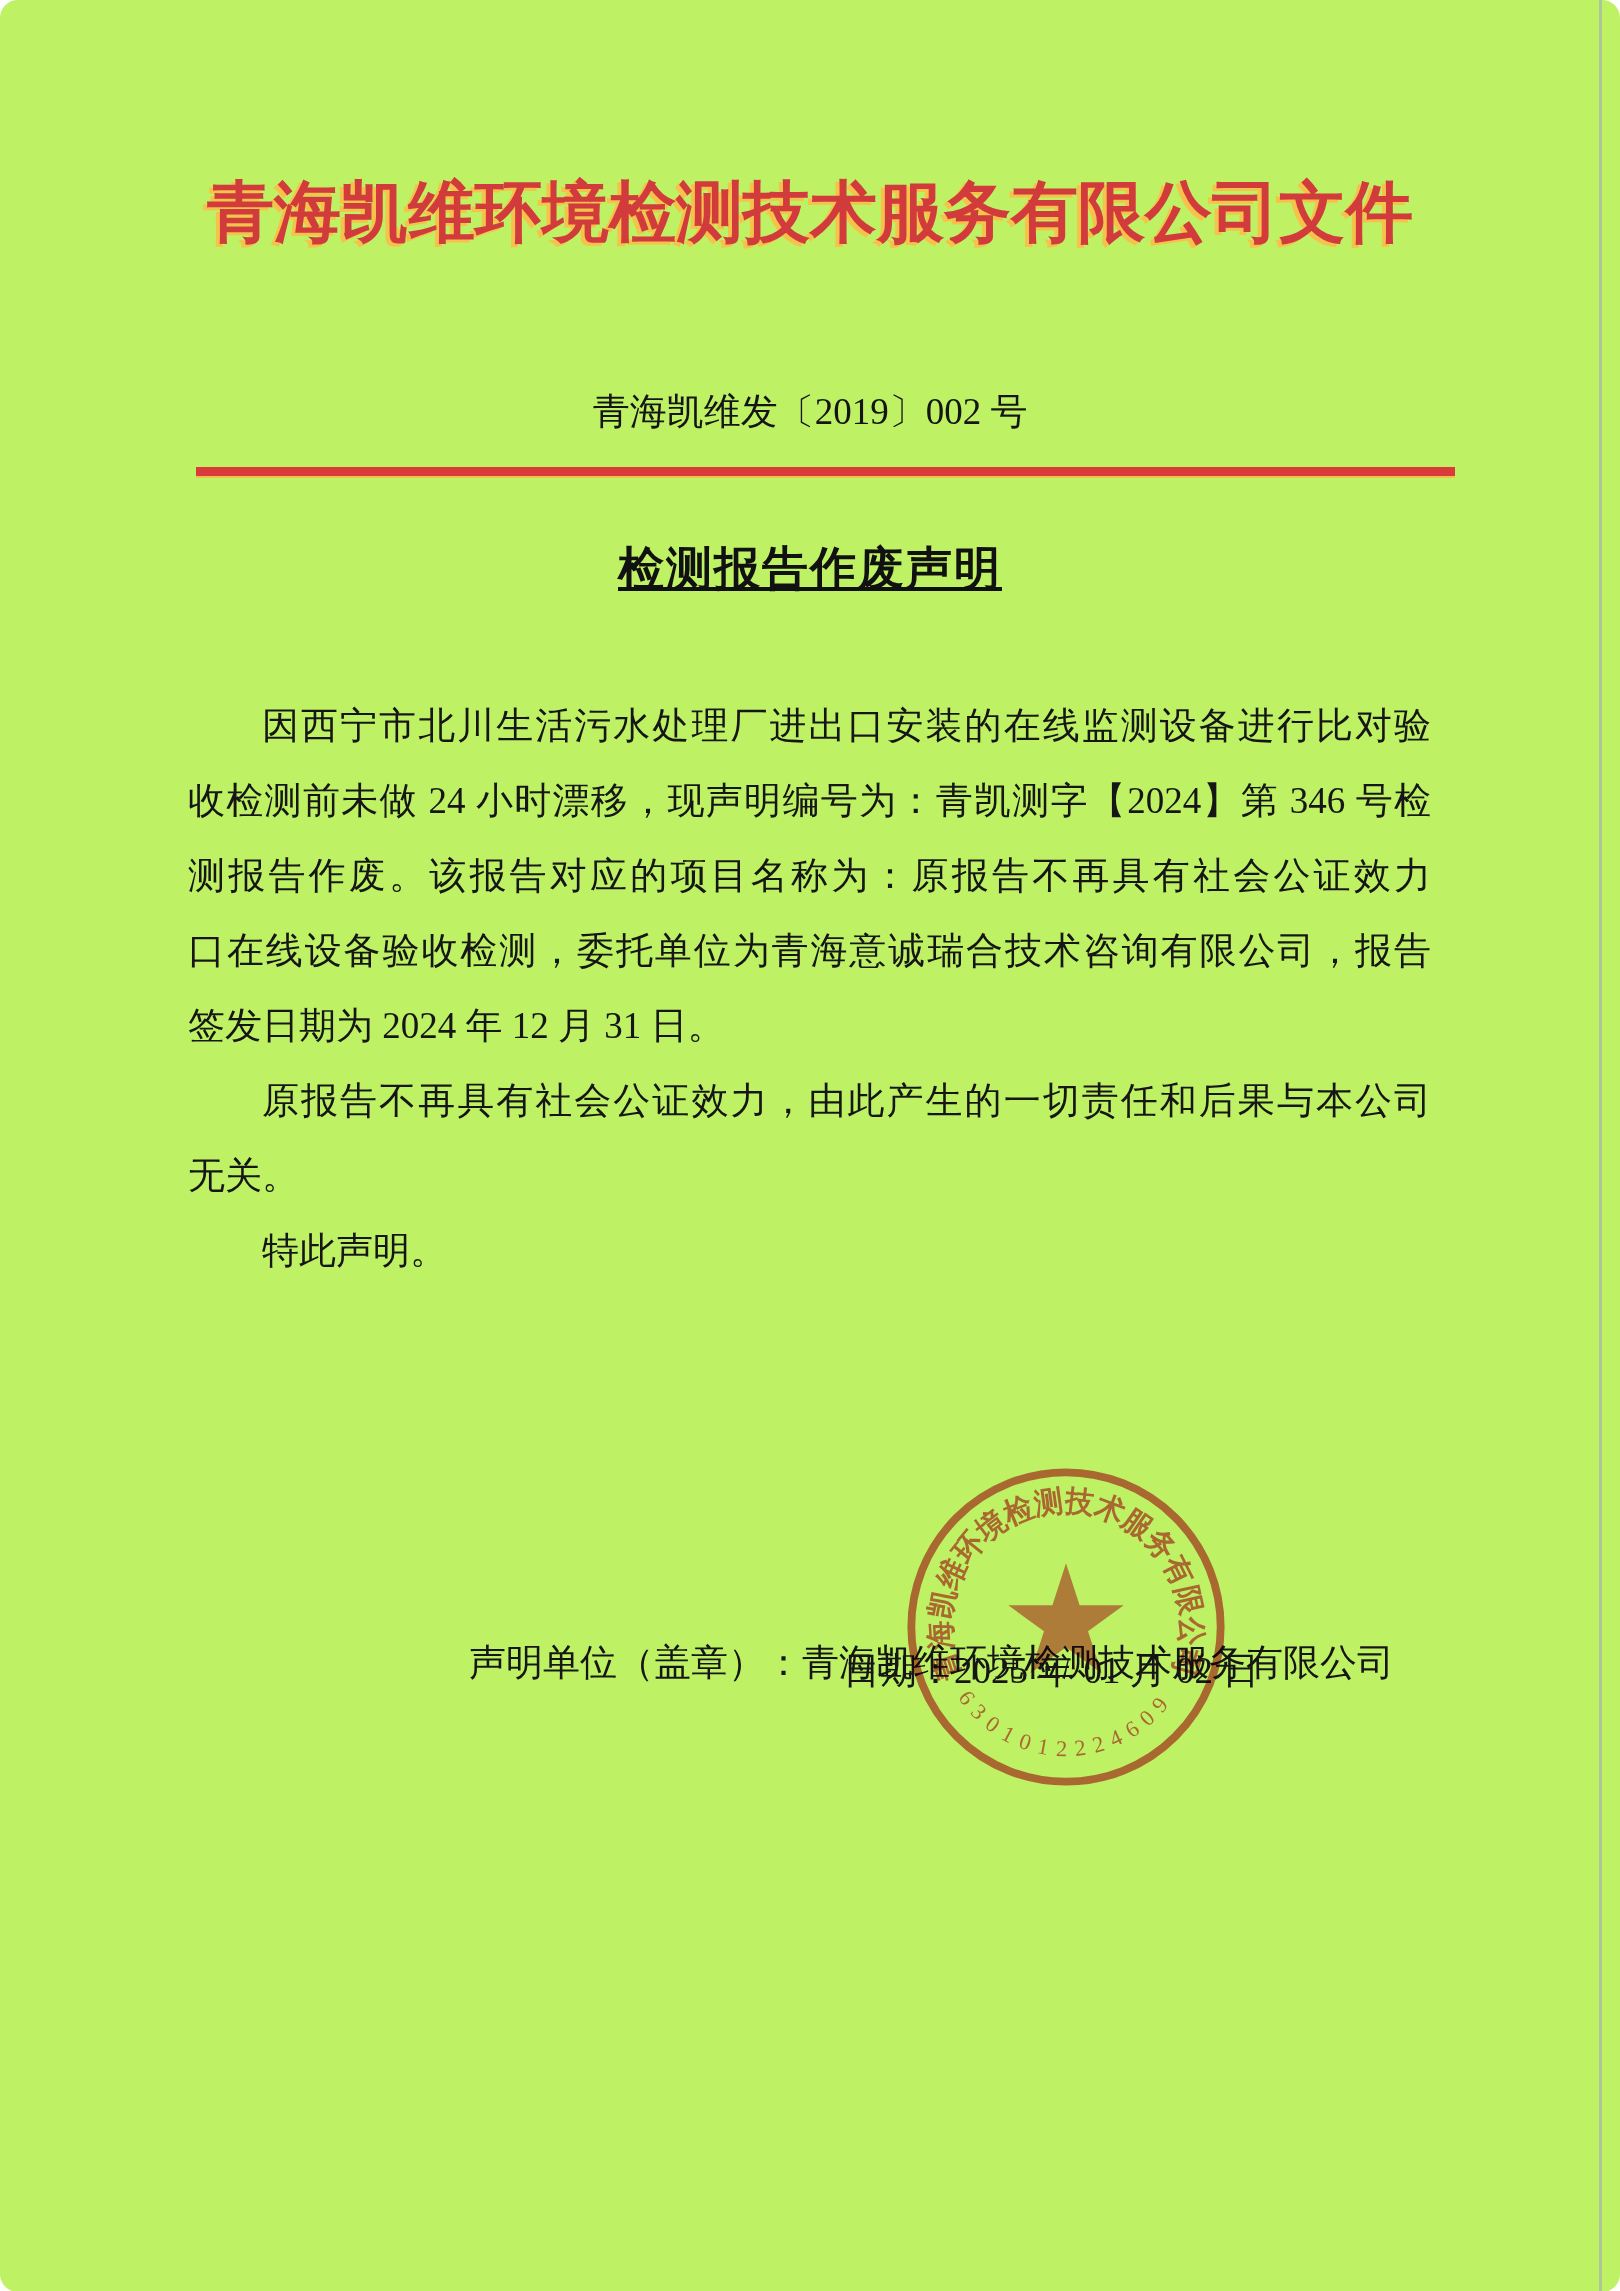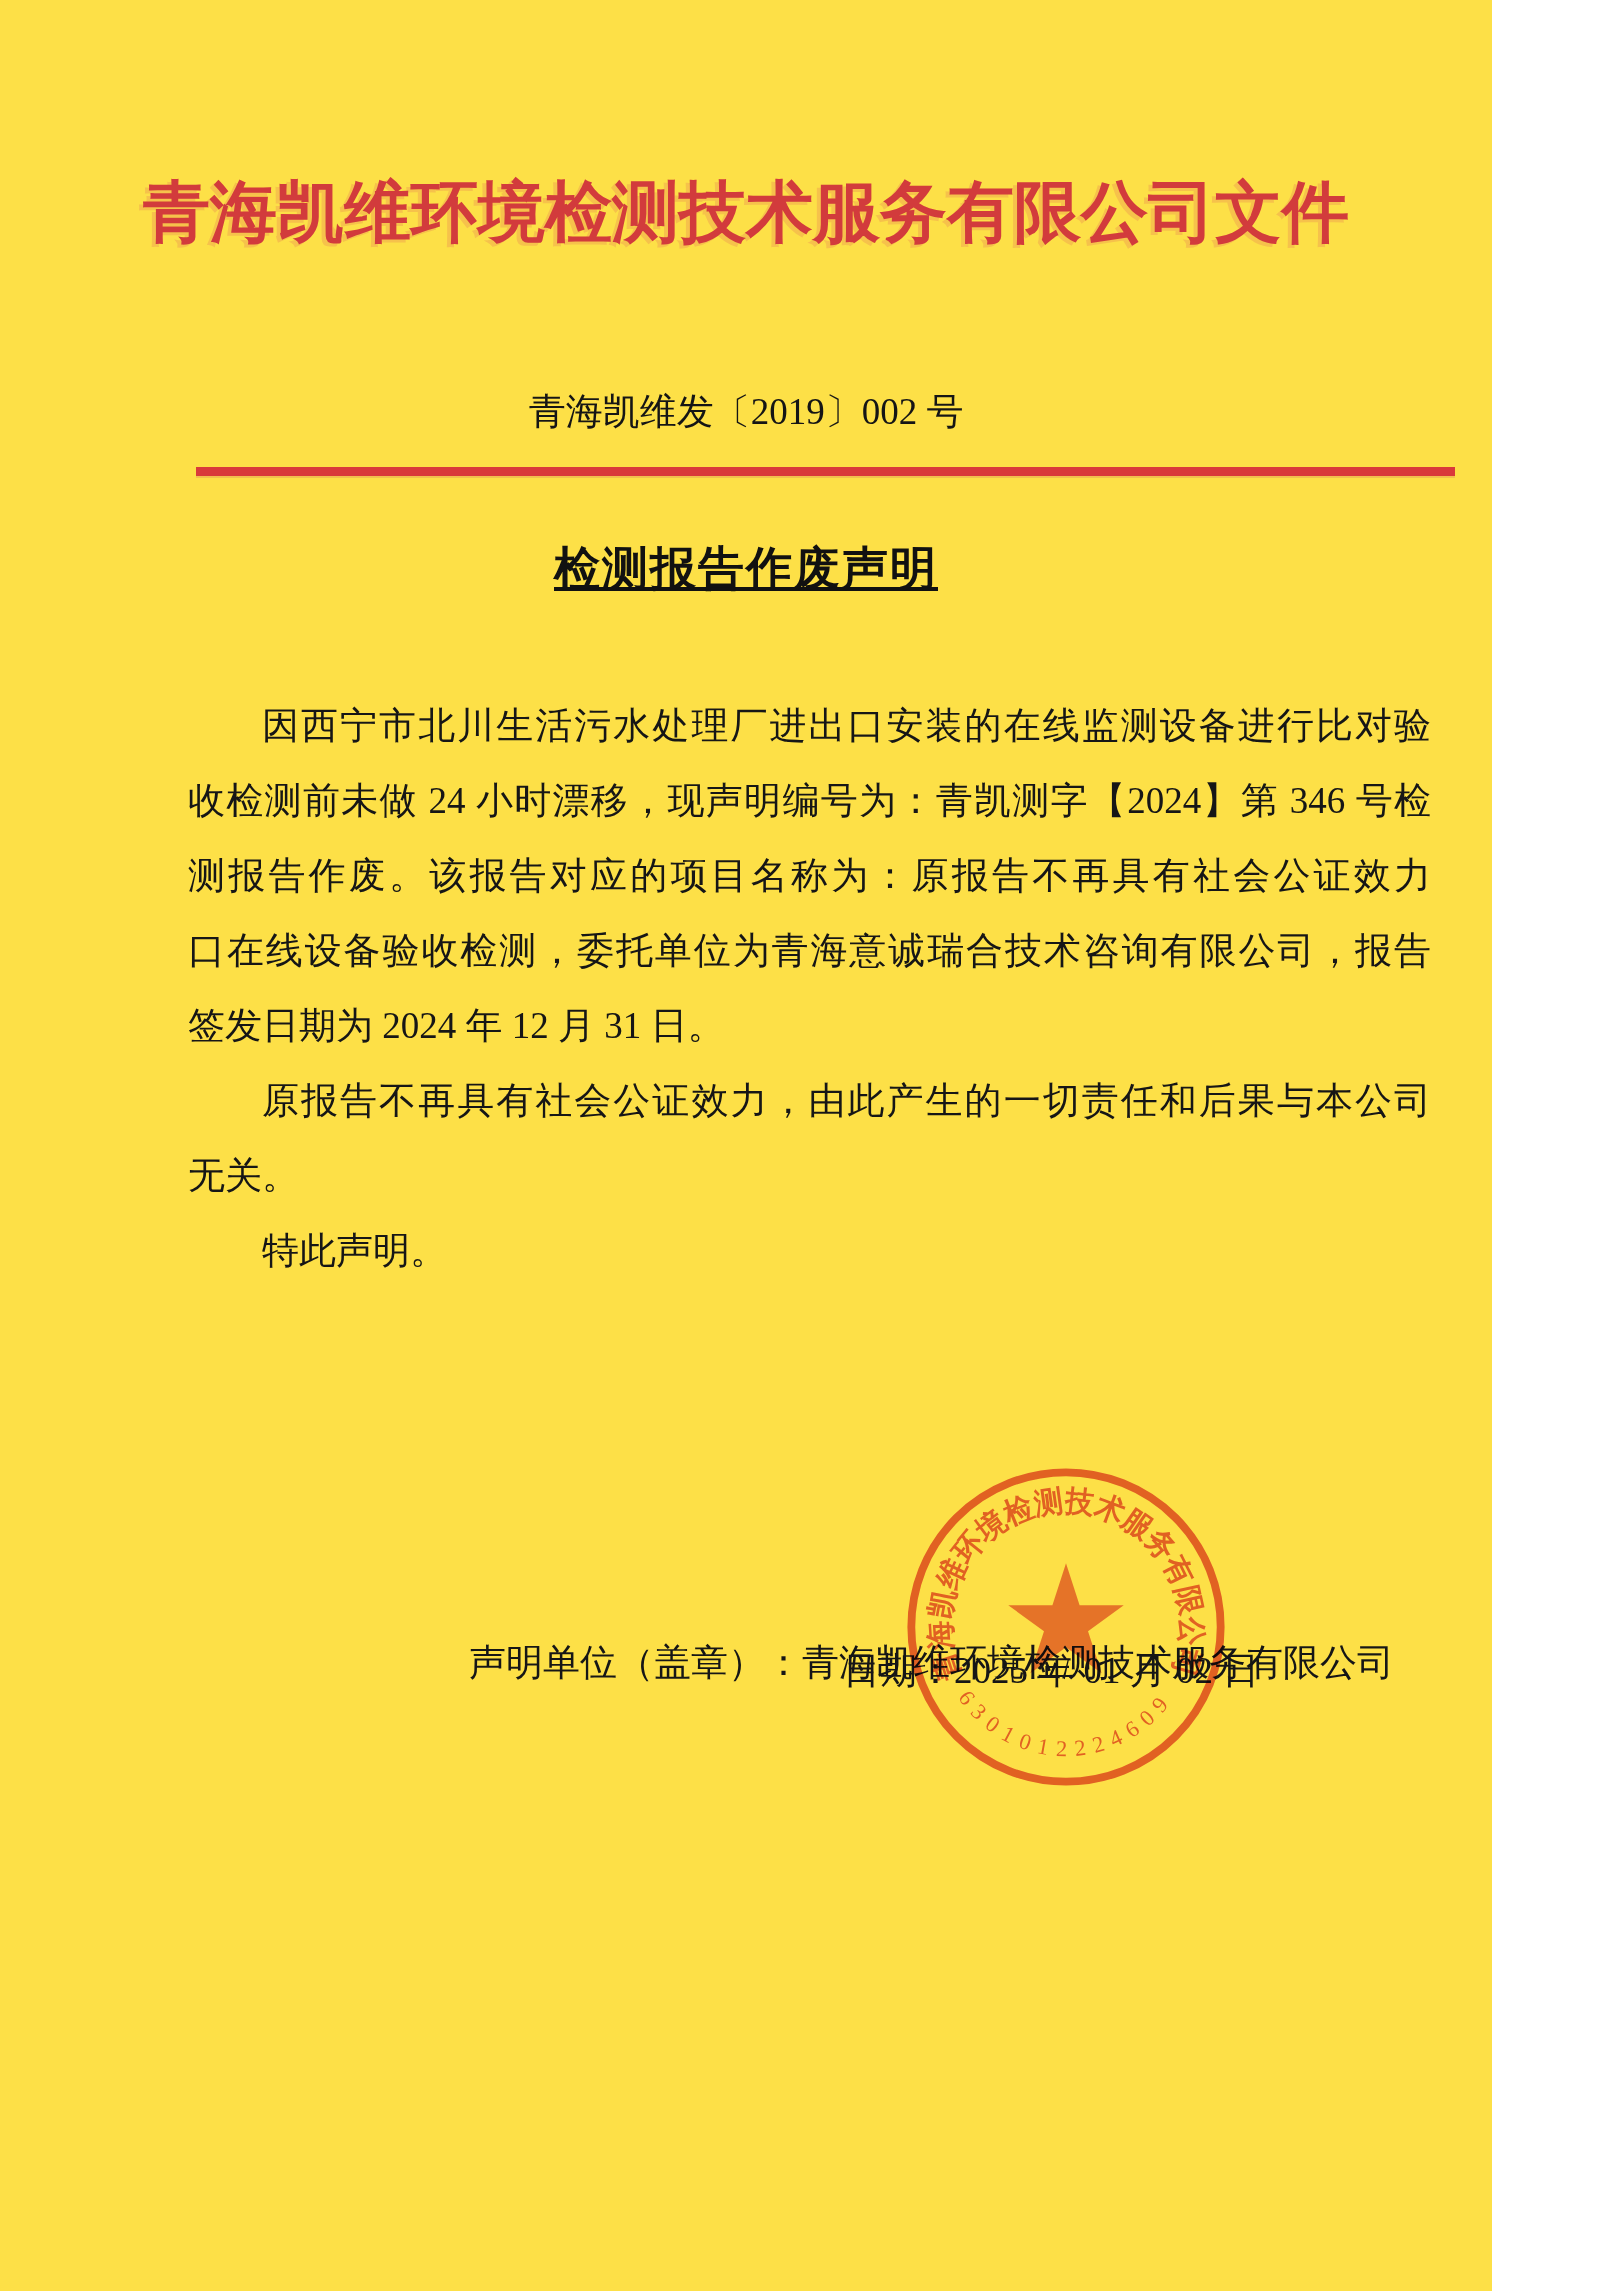--- a/index.html
+++ b/index.html
@@ -1,24 +1,25 @@
 <!DOCTYPE html>
 <html lang="zh"><head>
 <meta charset="utf-8">
 <title>青海凯维环境检测技术服务有限公司文件</title>
 <style>
   html,body{margin:0;padding:0;background:#ffffff;}
   .page{
     position:relative;
-    width:1492px;
+    width:1620px;
     height:2292px;
-    background:#fde047;
+    background:#bef264;
     overflow:hidden;
     font-family:"Liberation Serif","DejaVu Serif",serif;
     color:#1b1b1b;
+    border-radius:18px;
   }
   
   .header-title{
     position:absolute;
     top:176px; left:0; width:100%;
     text-align:center;
     font-family:"Liberation Serif","DejaVu Serif",serif;
     font-weight:bold;
     font-size:67px;
     line-height:1.1;

